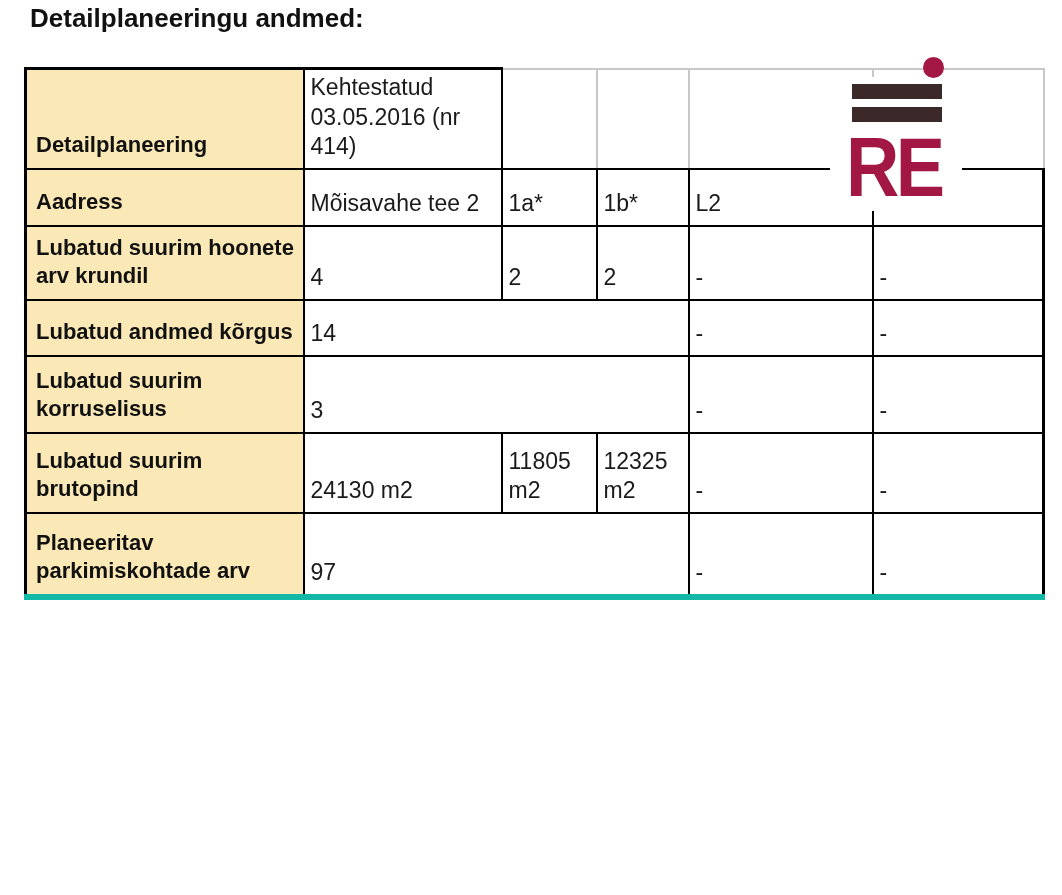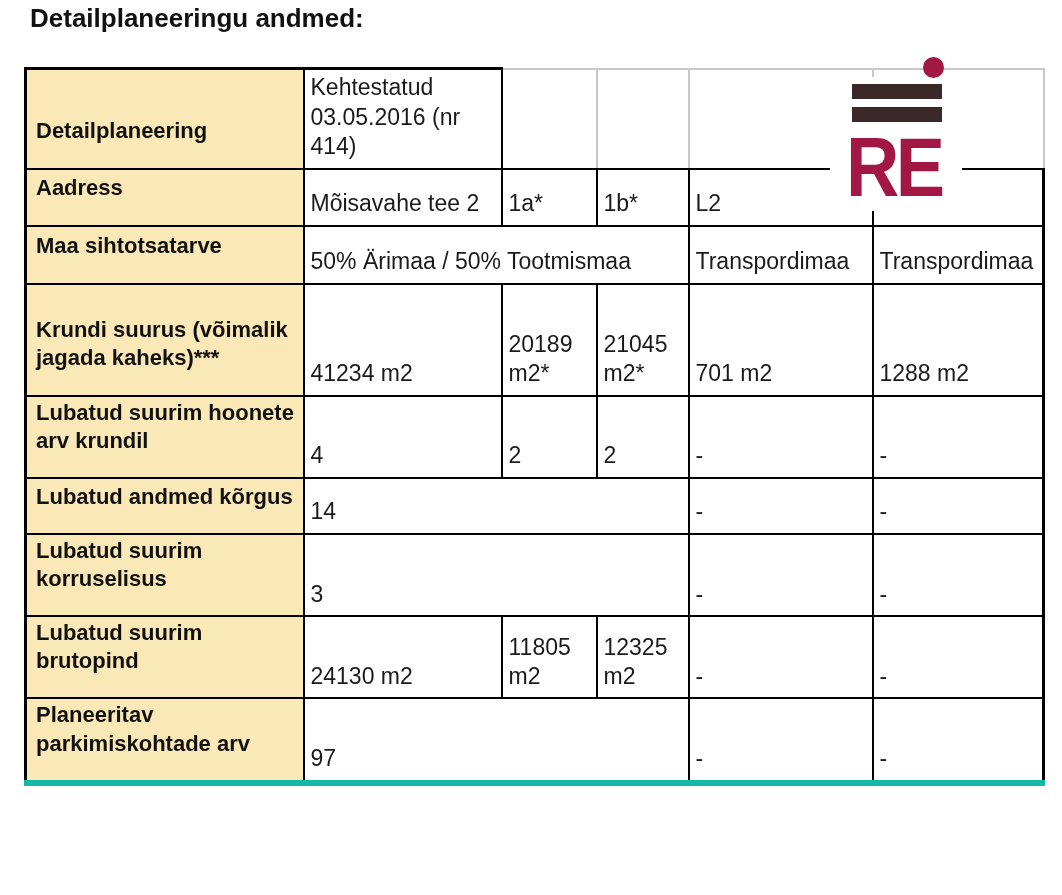--- a/index.html
+++ b/index.html
@@ -39,21 +39,21 @@
     padding: 2px 6px 6px 6px;
     line-height: 1.28;
     overflow: hidden;
   }
   .plan-table td.hdr {
     background: #FAE8B6;
     font-weight: bold;
     text-align: left;
     font-size: 22px;
     padding-left: 9px;
-    padding-bottom: 22px;
+    padding-bottom: 8px;
     border-left: 3px solid #000000;
     color: #111111;
   }
   .plan-table td.val { text-align: left; }
   .plan-table tr.r1 td.topb { border-top: 3px solid #000000; }
   .plan-table td.g {
     border-top: 2px solid #c8c8c8;
     border-left: 2px solid #c8c8c8;
     border-right: 2px solid #c8c8c8;
     border-bottom: 2px solid #000000;
@@ -129,35 +129,21 @@
 
     <tr style="height:57px">
       <td class="hdr">Aadress</td>
       <td class="val">Mõisavahe tee 2</td>
       <td class="val">1a*</td>
       <td class="val">1b*</td>
       <td class="val">L2</td>
       <td class="val rlast">L3</td>
     </tr>
 
-    <tr style="height:58px">
-      <td class="hdr">Maa sihtotsatarve</td>
-      <td class="val" colspan="3">50% Ärimaa / 50% Tootmismaa</td>
-      <td class="val">Transpordimaa</td>
-      <td class="val rlast">Transpordimaa</td>
-    </tr>
 
-    <tr style="height:112px">
-      <td class="hdr">Krundi suurus (võimalik jagada kaheks)***</td>
-      <td class="val">41234 m2</td>
-      <td class="val">20189 m2*</td>
-      <td class="val">21045 m2*</td>
-      <td class="val">701 m2</td>
-      <td class="val rlast">1288 m2</td>
-    </tr>
 
 
     <tr style="height:74px">
       <td class="hdr">Lubatud suurim hoonete arv krundil</td>
       <td class="val">4</td>
       <td class="val">2</td>
       <td class="val">2</td>
       <td class="val">-</td>
       <td class="val rlast">-</td>
     </tr>

